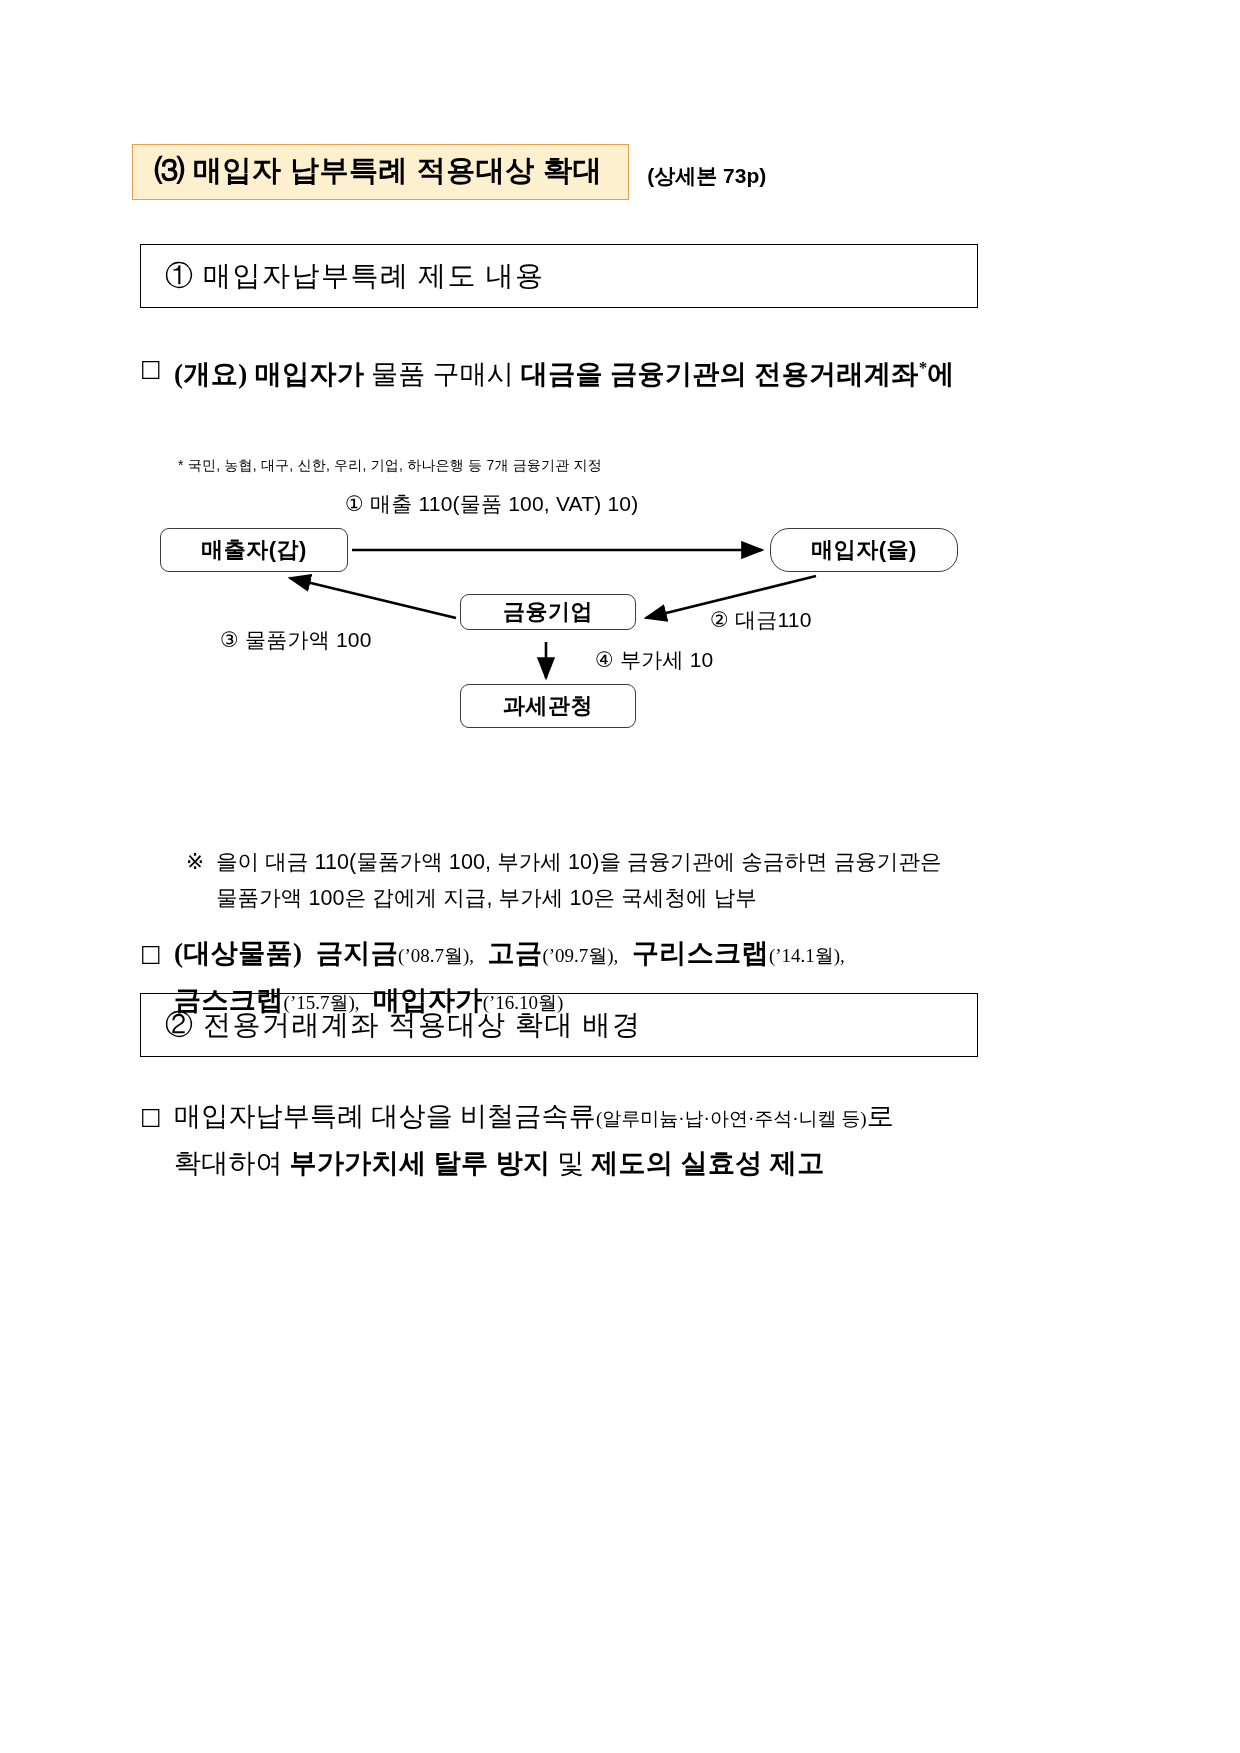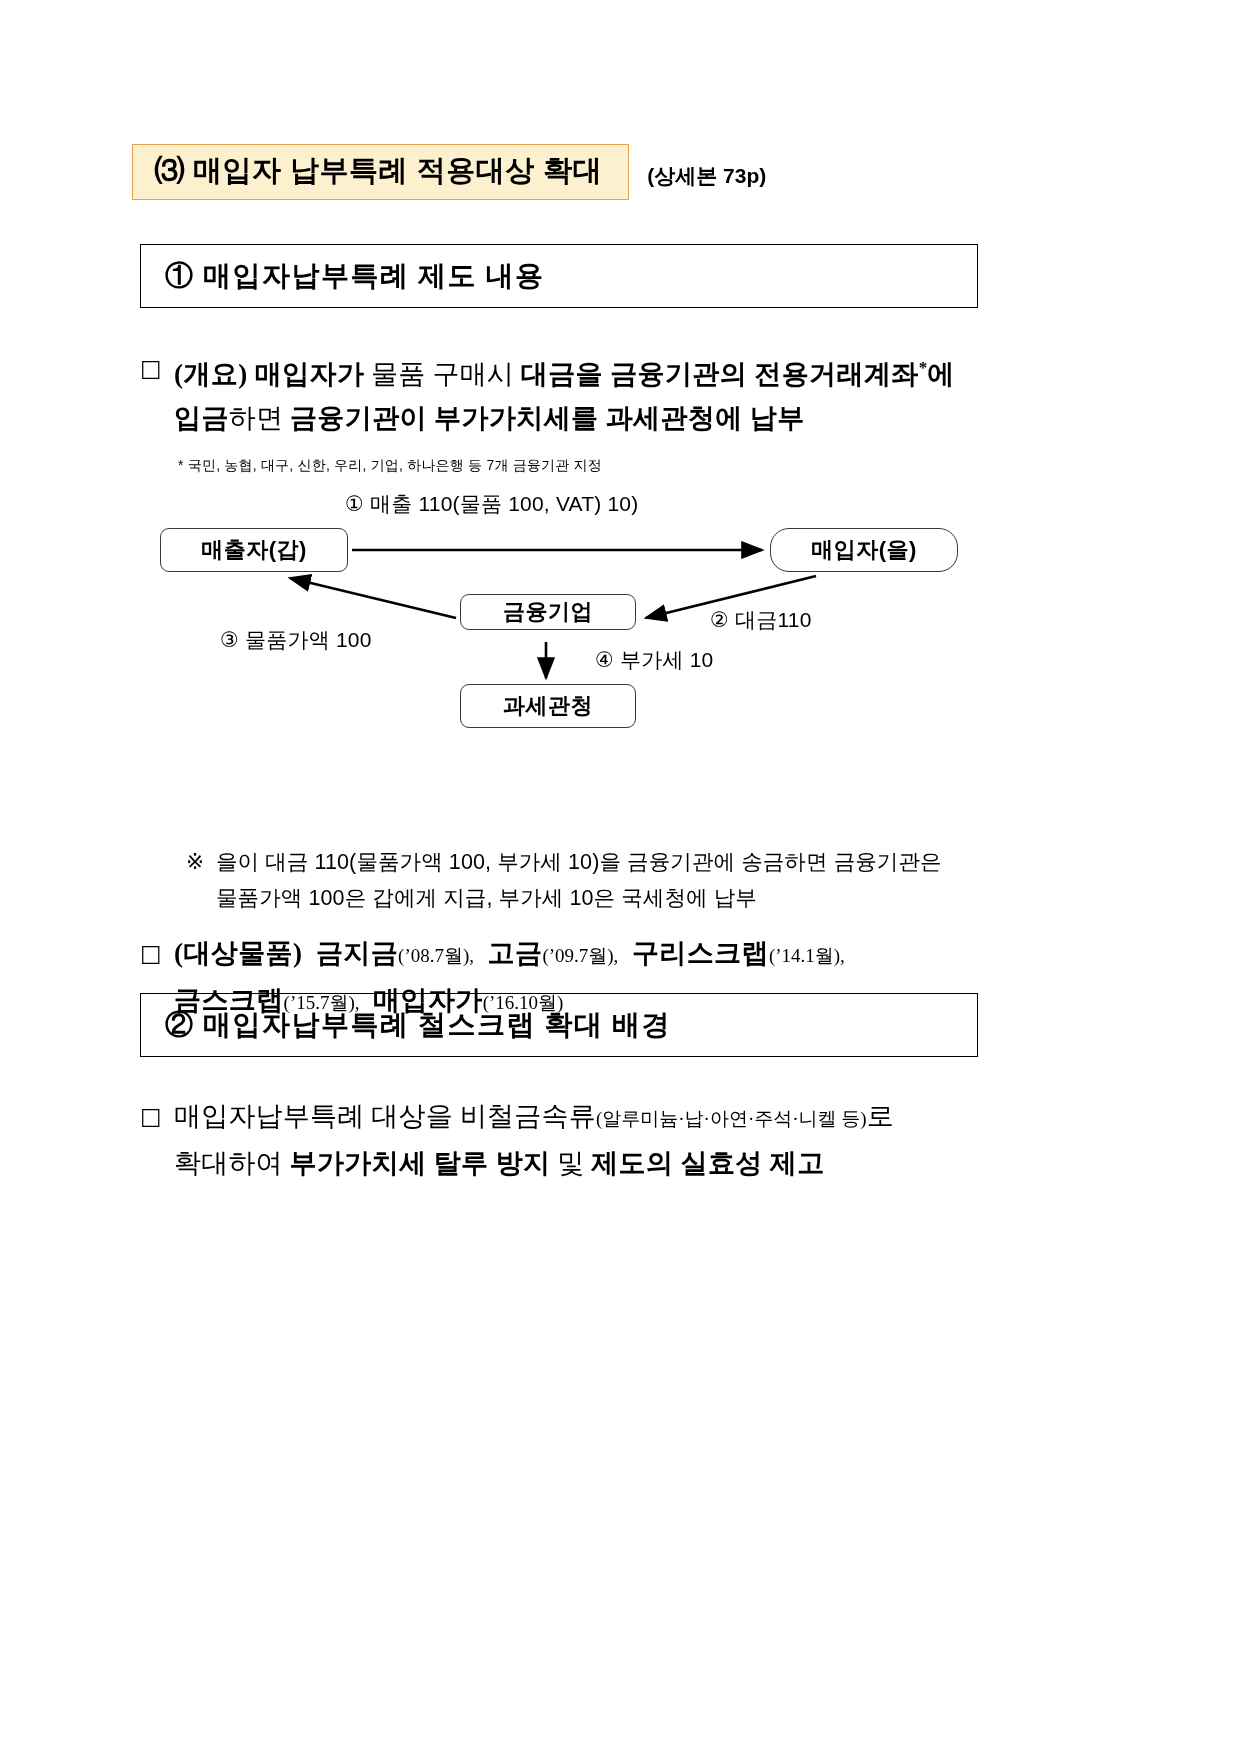--- a/index.html
+++ b/index.html
@@ -60,21 +60,21 @@
     left: 140px;
     width: 838px;
     border: 1.6px solid #000000;
     box-sizing: border-box;
     display: flex;
     align-items: center;
     padding-left: 24px;
   }
   .band-text {
     font-family: "Liberation Serif", "DejaVu Serif", serif;
-    font-weight: bold;
+    font-weight: normal;
     font-size: 28px;
     letter-spacing: 1.5px;
     white-space: nowrap;
   }
   #band-1 { top: 228px; height: 64px; }
   #band-2 { top: 977px; height: 64px; }
 
   
   .bullet-block {
     position: absolute;
@@ -210,26 +210,20 @@
 
   <div class="band-box" id="band-1">
     <span class="band-text">① 매입자납부특례 제도 내용</span>
   </div>
 
   <div class="bullet-block" style="top: 330px;">
     <div class="bullet-line">
       <span class="bullet-mark">□</span>
       <span class="bullet-body">
         <span class="t-bold">(개요)</span><span class="t-bold">&nbsp;</span><span class="t-bold">매입자가</span><span>&nbsp;</span><span class="t-light">물품 구매시</span><span>&nbsp;</span><span class="t-bold">대금을 금융기관의 전용거래계좌</span><span class="sup-star">*</span><span class="t-bold">에</span>
-      </span>
-    </div>
-    <div class="bullet-line">
-      <span class="bullet-mark"></span>
-      <span class="bullet-body">
-        <span class="t-bold">입금</span><span class="t-light">하면</span><span>&nbsp;</span><span class="t-bold">금융기관이 부가가치세를 과세관청에 납부</span>
       </span>
     </div>
   </div>
 
   <div class="footnote" style="left: 178px; top: 432px;">* 국민, 농협, 대구, 신한, 우리, 기업, 하나은행 등 7개 금융기관 지정</div>
 
   <div class="diagram">
     <svg width="880" height="230">
       <defs>
         <marker id="arrowhead" markerWidth="9" markerHeight="7" refX="8" refY="3.5" orient="auto">
@@ -282,21 +276,21 @@
     </div>
     <div class="bullet-line">
       <span class="bullet-mark"></span>
       <span class="bullet-body">
         <span class="t-bold">금스크랩</span><span class="small-date">(’15.7월),</span><span>&nbsp;&nbsp;</span><span class="t-bold">매입자가</span><span class="small-date">(’16.10월)</span>
       </span>
     </div>
   </div>
 
   <div class="band-box" id="band-2">
-    <span class="band-text">② 매입자납부특례 철스크랩 확대 배경</span>
+    <span class="band-text">② 전용거래계좌 적용대상 확대 배경</span>
   </div>
 
   <div class="bullet-block" style="top: 1078px;">
     <div class="bullet-line">
       <span class="bullet-mark">□</span>
       <span class="bullet-body">
         <span class="t-light">매입자납부특례 대상을 비철금속류</span><span class="small-date">(알루미늄·납·아연·주석·니켈 등)</span><span class="t-light">로</span>
       </span>
     </div>
     <div class="bullet-line">

